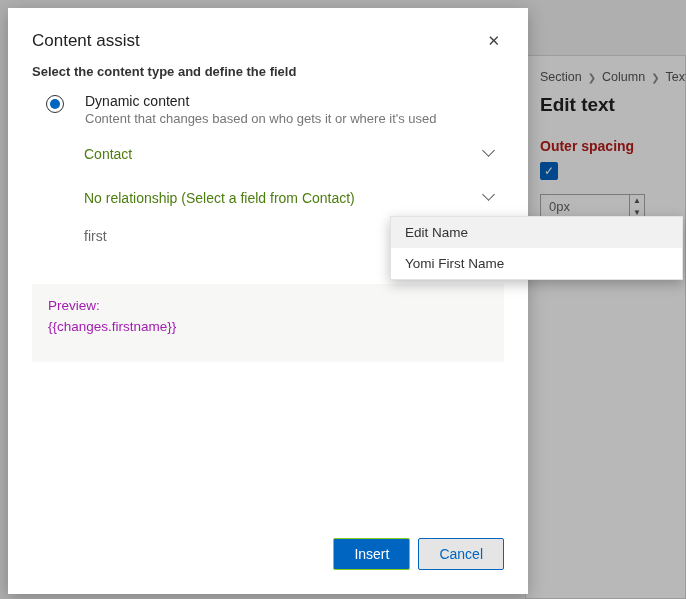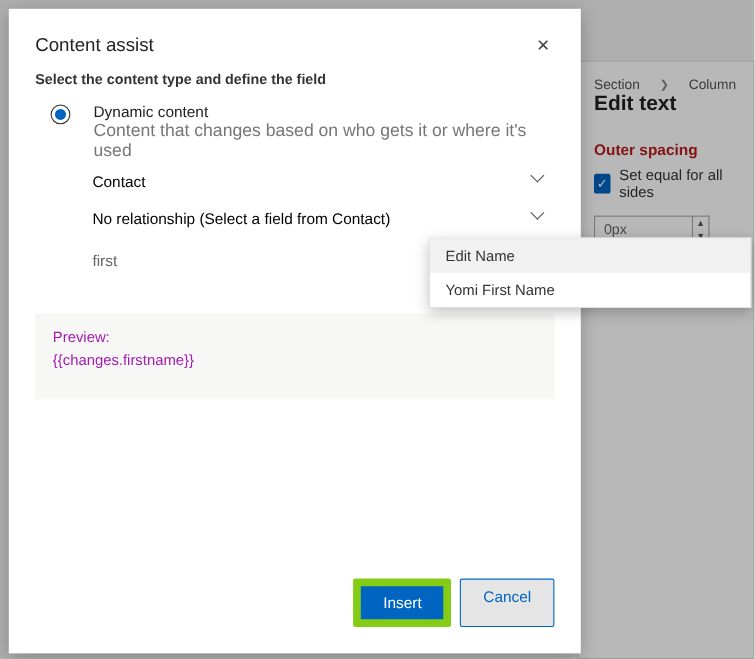--- a/index.html
+++ b/index.html
@@ -32,22 +32,23 @@
     position: absolute;
     top: 55px; left: 525px; right: 0; bottom: 0;
     background: #fff;
     border: 1px solid #d8d8d8;
     padding: 14px 14px;
   }
   .breadcrumb {
     font-size: 12.5px;
     color: #555;
     display: flex;
-    gap: 18px;
-    align-items: center;
+    gap: 6px;
+    align-items: center;
+    margin-bottom: 10px;
   }
   .breadcrumb .chev { color: #888; font-size: 10px; }
   .panel-title {
     font-size: 19px;
     font-weight: 600;
     color: #222;
     margin-bottom: 22px;
   }
   .panel-label {
     font-size: 14px;
@@ -160,31 +161,31 @@
     content: "";
     width: 10px; height: 10px;
     border-radius: 50%;
     background: #0064c1;
   }
   .radio-text .label {
     font-size: 14px;
     color: #222;
   }
   .radio-text .desc {
-    font-size: 16px;
+    font-size: 13px;
     color: #767676;
     margin-top: 2px;
   }
   .select-row {
     display: flex;
-    align-items: flex-start;
+    align-items: flex-end;
     justify-content: space-between;
-    margin: 0 30px 18px 76px;
-    font-size: 14px;
-    color: #000000;
+    margin: 10px 30px 18px 76px;
+    font-size: 14px;
+    color: #4d7c0f;
   }
   .chev-down {
     width: 14px; height: 14px;
     display: inline-block;
   }
   .chev-down::before {
     content: "";
     display: block;
     width: 8px; height: 8px;
     border-right: 1.5px solid #555;
@@ -214,21 +215,21 @@
   }
   .btn {
     font-size: 14px;
     padding: 7px 20px;
     cursor: pointer;
     border-radius: 2px;
   }
   .btn-primary {
     background: #0064c1;
     color: #fff;
-    border: 7px solid #84cc16;
+    border: 1px solid #84cc16;
   }
   .btn-secondary {
     background: #e5e5e5;
     color: #0064c1;
     border: 1px solid #0064c1;
     text-align: right;
   }
 
   
   .flyout {
@@ -269,21 +270,20 @@
     <span>Section</span>
     <span class="chev">❯</span>
     <span>Column</span>
     <span class="chev">❯</span>
     <span>Text</span>
   </div>
   <div class="panel-title">Edit text</div>
   <div class="panel-label">Outer spacing</div>
   <div class="check-row">
     <div class="checkbox">✓</div>
-    <span>Set equal for all sides</span>
   </div>
   <div class="spinner-wrap">
     <div class="spinner-input">0px</div>
     <div class="spinner-btns">
       <span>▲</span>
       <span>▼</span>
     </div>
   </div>
 </div>
 

